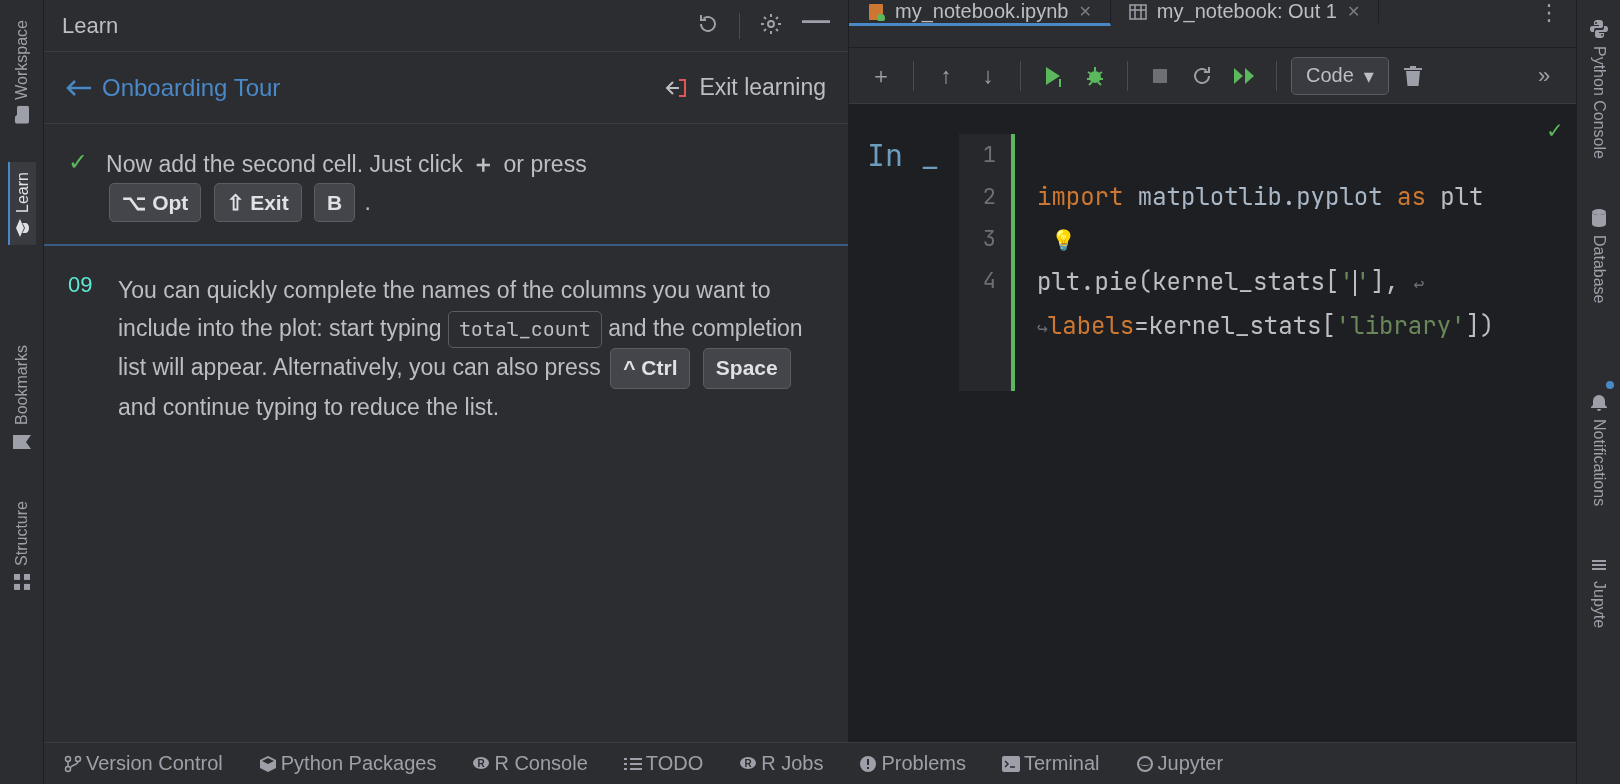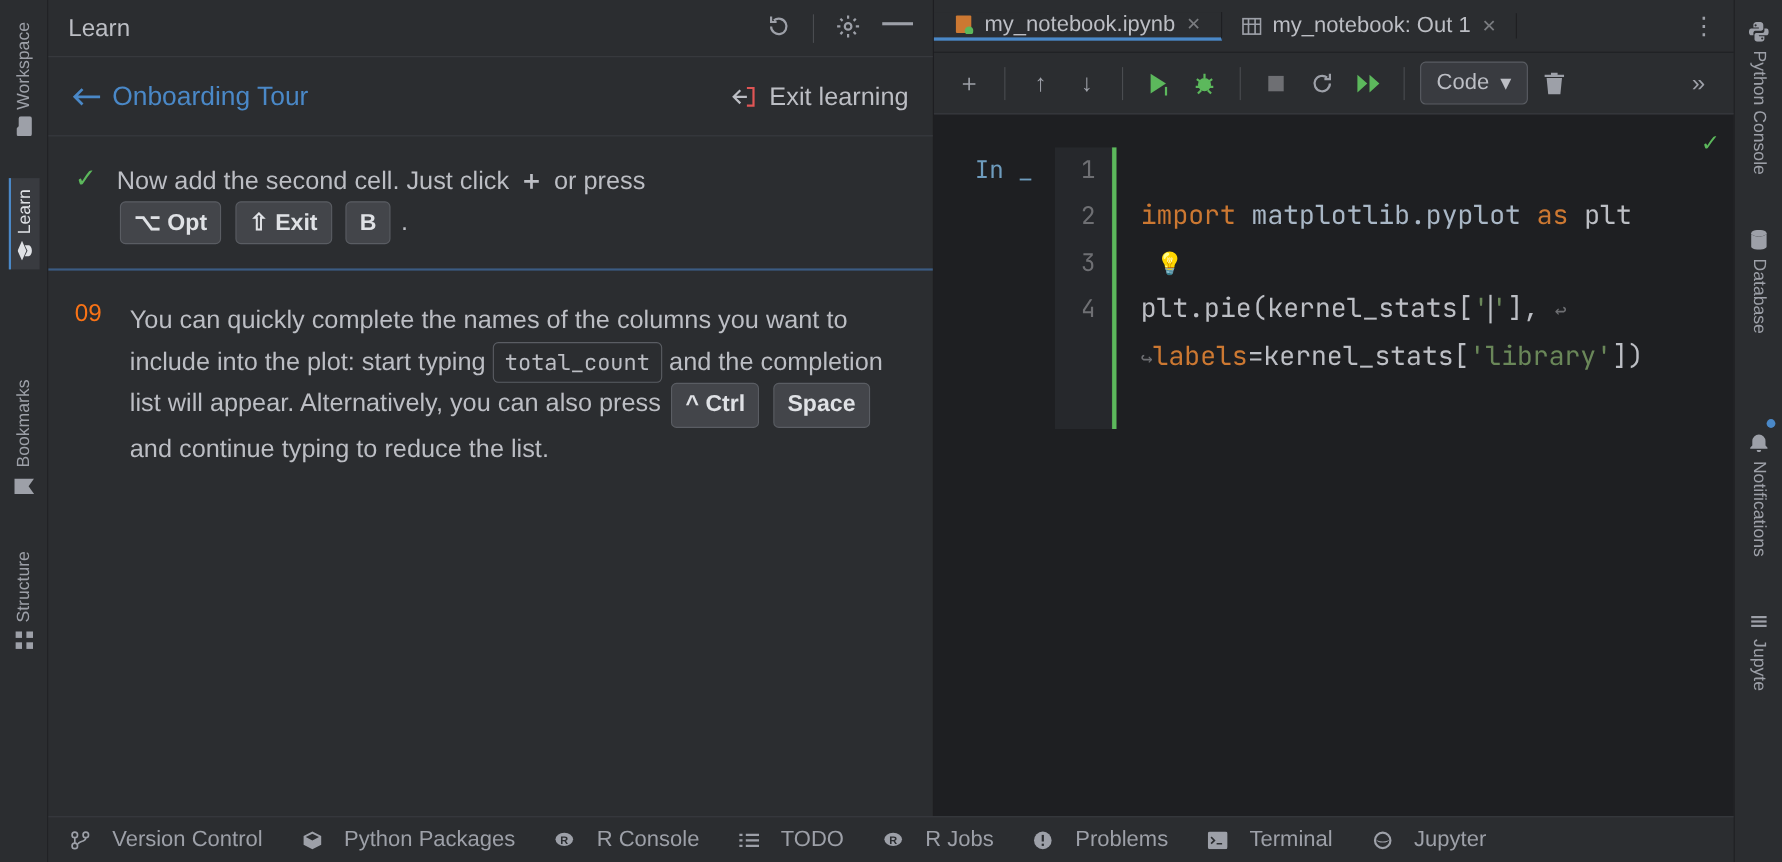--- a/index.html
+++ b/index.html
@@ -16,52 +16,52 @@
 .header-icons span { cursor: pointer; }
 .nav-row { height: 72px; display: flex; align-items: center; justify-content: space-between; padding: 0 22px; border-bottom: 1px solid #393b40; }
 .nav-link { display: flex; align-items: center; gap: 10px; font-size: 24px; color: #4a88c7; cursor: pointer; text-align: right; }
 .exit-link { display: flex; align-items: center; gap: 10px; font-size: 23px; color: #bcbec4; cursor: pointer; }
 .step-done { display: flex; gap: 18px; padding: 22px 24px; border-bottom: 2px solid #3b5b82; align-items: flex-start; }
 .check { color: #5cb85c; font-size: 24px; margin-top: 2px; }
 .step-text { font-size: 23px; line-height: 1.6; color: #bcbec4; }
 .kbd { display: inline-block; background: #43454a; border: 1px solid #5a5d63; border-radius: 5px; padding: 2px 12px; font-size: 21px; font-weight: 600; color: #dfe1e5; margin: 0 3px; }
 .plus-icon { display: inline-flex; align-items: center; justify-content: center; width: 28px; height: 28px; color: #bcbec4; font-size: 24px; font-weight: bold; }
 .step-body { display: flex; gap: 18px; padding: 26px 24px; }
-.step-num { font-size: 22px; color: #f97316; font-variant-numeric: tabular-nums; min-width: 32px; }
+.step-num { font-size: 22px; color: #5eead4; font-variant-numeric: tabular-nums; min-width: 32px; }
 .step-para { font-size: 23px; line-height: 1.65; color: #bcbec4; }
 .step-para p { margin-bottom: 28px; }
 .code-inline { display: inline-block; border: 1px solid #5a5d63; border-radius: 5px; padding: 1px 10px; font-family: "JetBrains Mono", Menlo, monospace; font-size: 20px; color: #bcbec4; }
 .editor { flex: 1; display: flex; flex-direction: column; background: #1e1f22; position: relative; }
-.tabs { height: 48px; display: flex; align-items: center; background: #2b2d30; border-bottom: 1px solid #1e1f22; }
+.tabs { height: 48px; display: flex; align-items: flex-start; background: #2b2d30; border-bottom: 1px solid #1e1f22; }
 .tab { display: flex; align-items: center; gap: 10px; padding: 0 18px; font-size: 20px; color: #bcbec4; cursor: pointer; border-right: 1px solid #1e1f22; }
 .tab.active { border-bottom: 3px solid #4a88c7; background: #2b2d30; }
 .tab .close { color: #7a7c80; font-size: 16px; }
 .tab-ellipsis { margin-left: auto; padding: 0 16px; color: #9da0a8; font-size: 22px; cursor: pointer; display: flex; align-items: center; }
 .toolbar { height: 56px; display: flex; align-items: center; gap: 6px; padding: 0 14px; background: #2b2d30; border-bottom: 1px solid #393b40; }
 .tb-btn { width: 36px; height: 36px; display: flex; align-items: center; justify-content: center; color: #9da0a8; cursor: pointer; font-size: 22px; border-radius: 4px; }
 .tb-sep { width: 1px; height: 30px; background: #4a4c50; margin: 0 8px; }
 .tb-run { color: #5cb85c; }
 .tb-stop { color: #6e6f73; }
 .tb-select { background: #393b40; border: 1px solid #5a5d63; border-radius: 5px; padding: 6px 14px; display: flex; align-items: center; gap: 10px; color: #bcbec4; font-size: 20px; cursor: pointer; }
 .code-area { flex: 1; position: relative; padding: 30px 0 0 0; font-family: "JetBrains Mono", Menlo, Consolas, monospace; font-size: 24px; }
 .status-check { position: absolute; top: 10px; right: 14px; color: #5cb85c; font-size: 24px; }
 .cell { display: flex; }
-.cell-prompt { width: 110px; text-align: right; padding-right: 20px; color: #6e9cbe; font-size: 22px; line-height: 42px; }
+.cell-prompt { width: 110px; text-align: right; padding-right: 20px; color: #6e9cbe; font-size: 30px; line-height: 42px; }
 .gutter { width: 52px; text-align: right; color: #6e6f73; background: #26282c; font-size: 22px; line-height: 42px; padding-right: 14px; border-right: 1px solid #2b2d30; }
 .code { flex: 1; border-left: 4px solid #5cb85c; padding-left: 22px; line-height: 42px; color: #bcbec4; white-space: pre; overflow: hidden; }
 .kw { color: #cc7832; }
 .mod { color: #a9b7c6; }
 .str { color: #6a8759; }
 .param { color: #cc7832; }
 .bulb { color: #ffc66d; font-size: 20px; }
 .cursor { display: inline-block; width: 2px; height: 26px; background: #bcbec4; vertical-align: middle; }
 .wrap-glyph { color: #6e6f73; font-size: 18px; }
 .right-rail { width: 44px; background: #2b2d30; border-left: 1px solid #1e1f22; display: flex; flex-direction: column; align-items: center; padding-top: 10px; gap: 30px; }
 .bottom-bar { position: absolute; bottom: 0; left: 44px; right: 44px; height: 42px; background: #2b2d30; border-top: 1px solid #393b40; display: flex; align-items: center; gap: 36px; padding: 0 20px; font-size: 20px; color: #9da0a8; }
-.bb-item { display: flex; align-items: center; gap: 20px; cursor: pointer; text-align: center; }
+.bb-item { display: flex; align-items: center; gap: 4px; cursor: pointer; text-align: center; }
 svg { display: block; }
 .notif-dot { position: relative; }
 .notif-dot::after { content: ''; position: absolute; top: -2px; right: -2px; width: 8px; height: 8px; background: #4a88c7; border-radius: 50%; }
 </style>
 </head>
 <body>
 
 <div class="main">
 
   <div class="left-rail">

